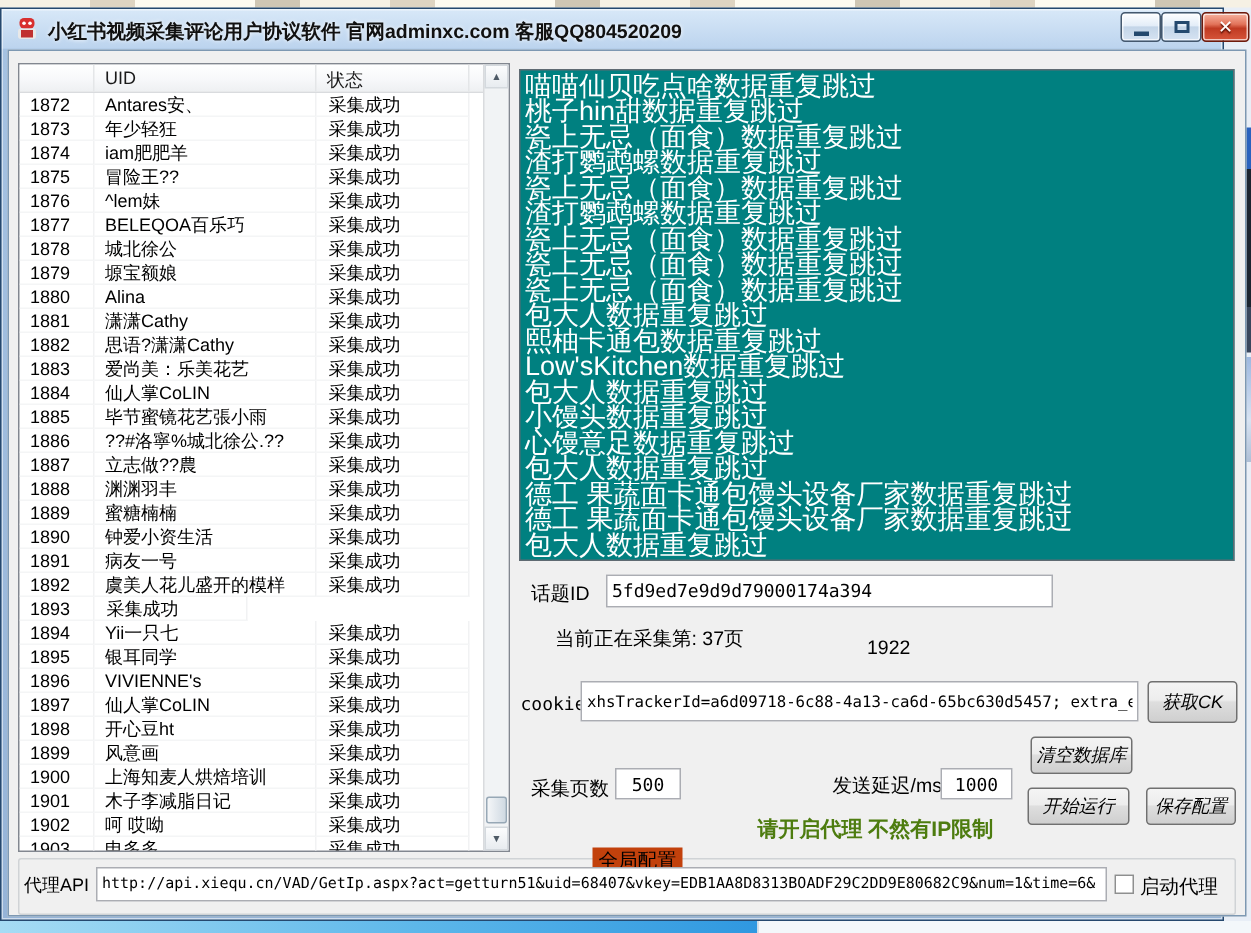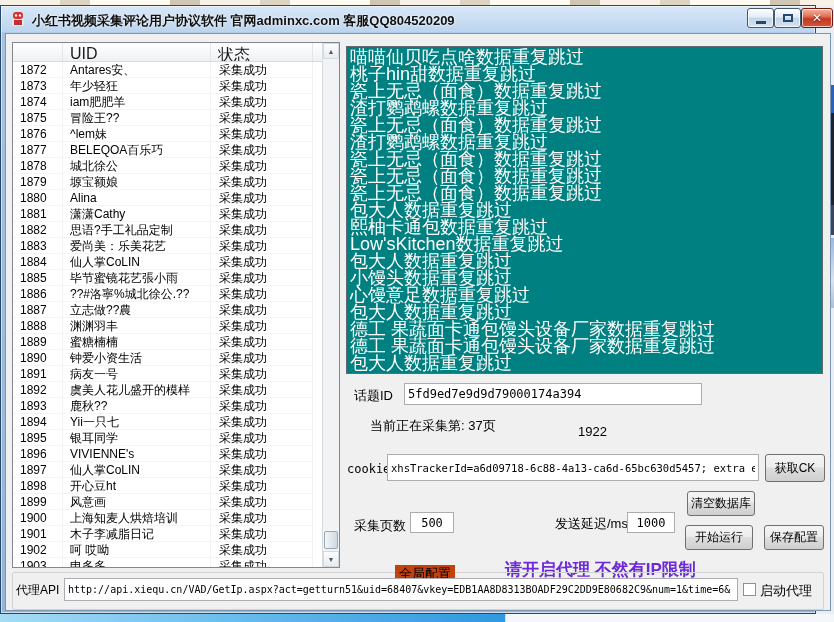--- a/index.html
+++ b/index.html
@@ -80,21 +80,21 @@
   .listview {
     position:absolute; left:6px; top:8px; width:328px; height:526px;
     background:#fff; border:1px solid #828790; overflow:hidden;
   }
   .lv-header {
     position:absolute; left:0; top:0; width:310px; height:19px;
     background:linear-gradient(#ffffff,#f7f8fa 55%,#eef0f2);
     border-bottom:1px solid #d9dbde; display:flex;
   }
   .hcell {
-    height:100%; font-size:16px; color:#1a1a1a;
+    height:100%; font-size:12px; color:#1a1a1a;
     padding:2px 0 0 7px; border-right:1px solid #e4e6e8; overflow:hidden;
   }
   .h-num { width:50px; } .h-uid { width:148px; } .h-status { width:102px; }
   .lv-body { position:absolute; left:0; top:19px; width:310px; }
   .trow { display:flex; height:16px; cursor:default; }
   .tcell {
     font-size:12px; color:#000; line-height:16px; white-space:nowrap; overflow:hidden;
     border-right:1px solid #f1f2f3; border-bottom:1px solid #f4f5f6;
   }
   .c-num { width:50px; padding-left:7px; } .c-uid { width:148px; padding-left:7px; } .c-status { width:102px; padding-left:8px; }
@@ -129,22 +129,23 @@
   .tbox {
     position:absolute; background:#fff; border:1px solid #abadb3;
     font-size:12px; color:#000; padding:0 3px; outline:none;
   }
   .btn {
     position:absolute; font-size:12px; color:#000; text-align:center; cursor:pointer;
     background:linear-gradient(#f4f4f4,#ededed 45%,#dedede 50%,#cfcfcf);
     border:1px solid #707070; border-radius:3px;
     display:flex; align-items:center; justify-content:center;
     font-family:"Liberation Sans","DejaVu Sans",sans-serif;
-  }
-  .warning { position:absolute; font-size:17px; font-weight:bold; color:#6d28d9; white-space:nowrap;margin-top:14px; }
+    font-style:italic;
+  }
+  .warning { position:absolute; font-size:14px; font-weight:bold; color:#4d7c0f; white-space:nowrap; }
   .groupbox { position:absolute; left:6px; top:538px; width:812px; height:38px; border:1px solid #d0d3d6; border-radius:2px; }
   .group-label { position:absolute; left:389px; top:531px; background:#c2410c; padding:0 4px; font-size:13px; color:#000; }
   .checkbox {
     position:absolute; width:13px; height:13px; background:#fff;
     border:1px solid #8e8f8f; cursor:pointer;
   }
 </style>
 </head>
 <body>
 
@@ -231,21 +232,21 @@
             <div class="tcell c-uid">Alina</div>
             <div class="tcell c-status">采集成功</div>
           </div>
           <div class="trow">
             <div class="tcell c-num">1881</div>
             <div class="tcell c-uid">潇潇Cathy</div>
             <div class="tcell c-status">采集成功</div>
           </div>
           <div class="trow">
             <div class="tcell c-num">1882</div>
-            <div class="tcell c-uid">思语?手工礼品定制</div>
+            <div class="tcell c-uid">思语?潇潇Cathy</div>
             <div class="tcell c-status">采集成功</div>
           </div>
           <div class="trow">
             <div class="tcell c-num">1883</div>
             <div class="tcell c-uid">爱尚美：乐美花艺</div>
             <div class="tcell c-status">采集成功</div>
           </div>
           <div class="trow">
             <div class="tcell c-num">1884</div>
             <div class="tcell c-uid">仙人掌CoLIN</div>
@@ -286,21 +287,20 @@
             <div class="tcell c-uid">病友一号</div>
             <div class="tcell c-status">采集成功</div>
           </div>
           <div class="trow">
             <div class="tcell c-num">1892</div>
             <div class="tcell c-uid">虞美人花儿盛开的模样</div>
             <div class="tcell c-status">采集成功</div>
           </div>
           <div class="trow">
             <div class="tcell c-num">1893</div>
-            <div class="tcell c-uid">鹿秋??</div>
             <div class="tcell c-status">采集成功</div>
           </div>
           <div class="trow">
             <div class="tcell c-num">1894</div>
             <div class="tcell c-uid">Yii一只七</div>
             <div class="tcell c-status">采集成功</div>
           </div>
           <div class="trow">
             <div class="tcell c-num">1895</div>
             <div class="tcell c-uid">银耳同学</div>

